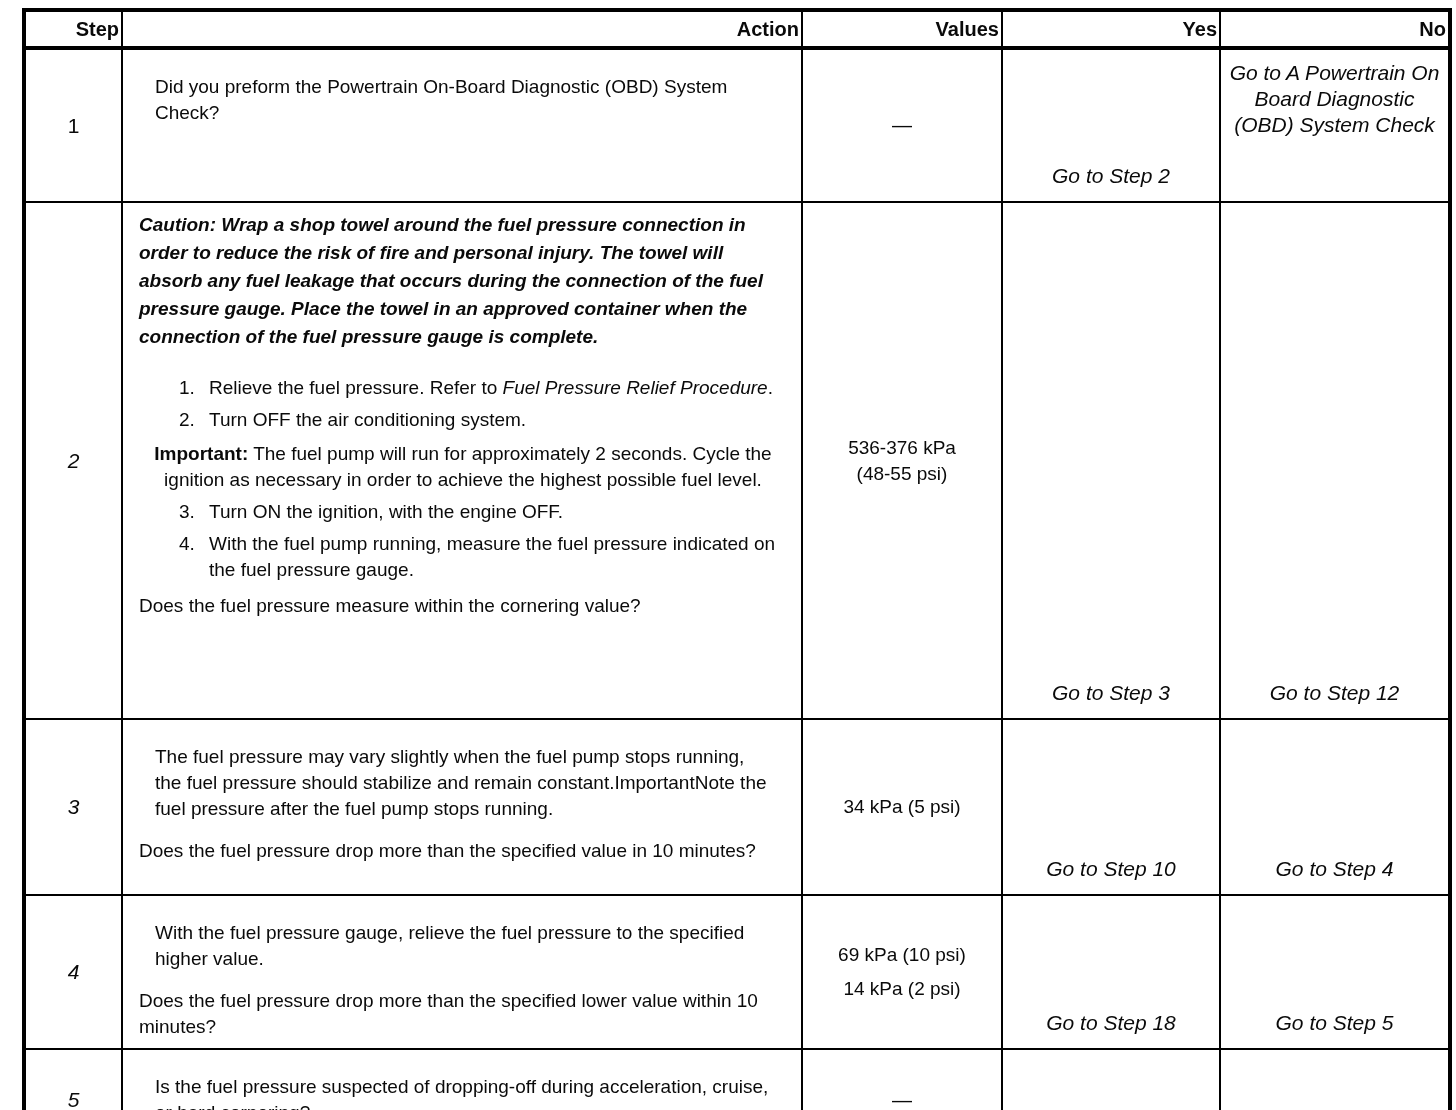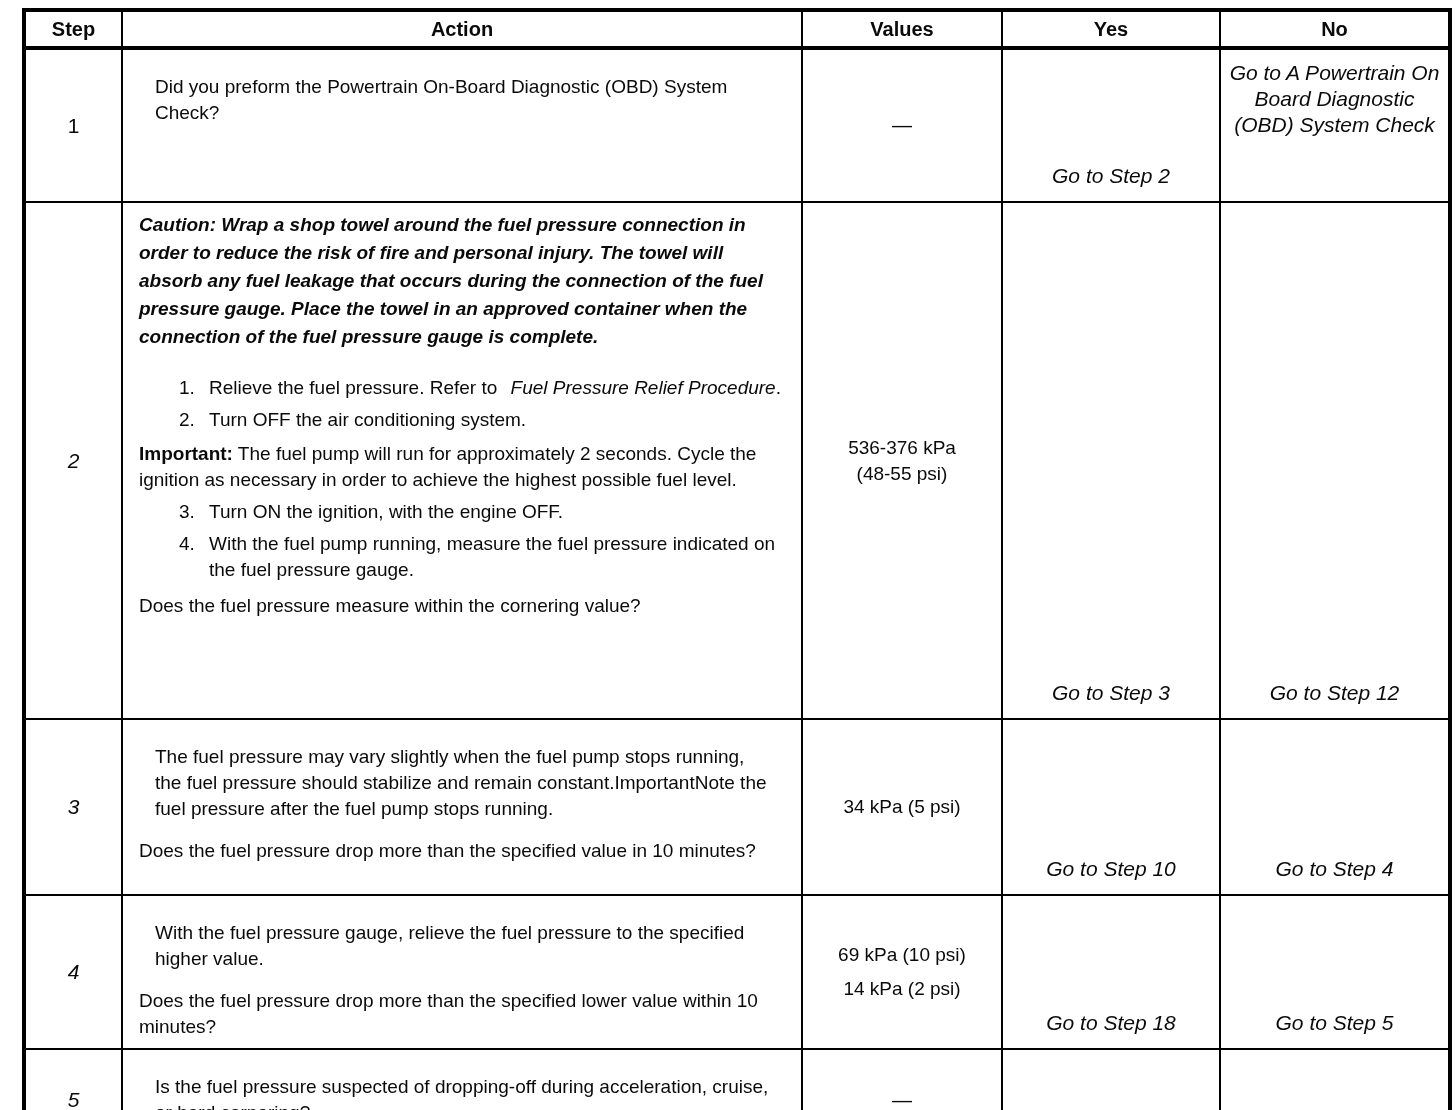--- a/index.html
+++ b/index.html
@@ -29,21 +29,21 @@
     border: 2px solid #000;
     font-size: 19px;
     line-height: 26px;
     vertical-align: top;
     box-sizing: border-box;
   }
   thead th {
     border-bottom: 4px solid #000;
     font-size: 20px;
     font-weight: bold;
-    text-align: center;
+    text-align: right;
     vertical-align: middle;
     padding: 4px 2px;
     height: 38px;
   }
   td.step {
     text-align: center;
     vertical-align: middle;
     font-size: 21px;
     padding: 0;
   }
@@ -78,23 +78,23 @@
     display: flex;
     margin: 6px 0 0 0;
   }
   .li .num {
     flex: none;
     width: 30px;
     margin-left: 40px;
     text-align: left;
   }
   .li .litext { flex: 1; }
-  .important-para { margin: 8px 0 0 0; }
+  .important-para { margin: 8px 0 0 0; text-align: center; }
   .b { font-weight: bold; }
-  .i { font-style: italic; margin-left: 8px; }
+  .i { font-style: italic; }
   .vline2 { display: block; margin-top: 8px; }
   .dash { font-size: 20px; }
 </style>
 </head>
 <body>
 
 <table class="diag">
   <colgroup>
     <col class="c-step">
       <col class="c-action">

